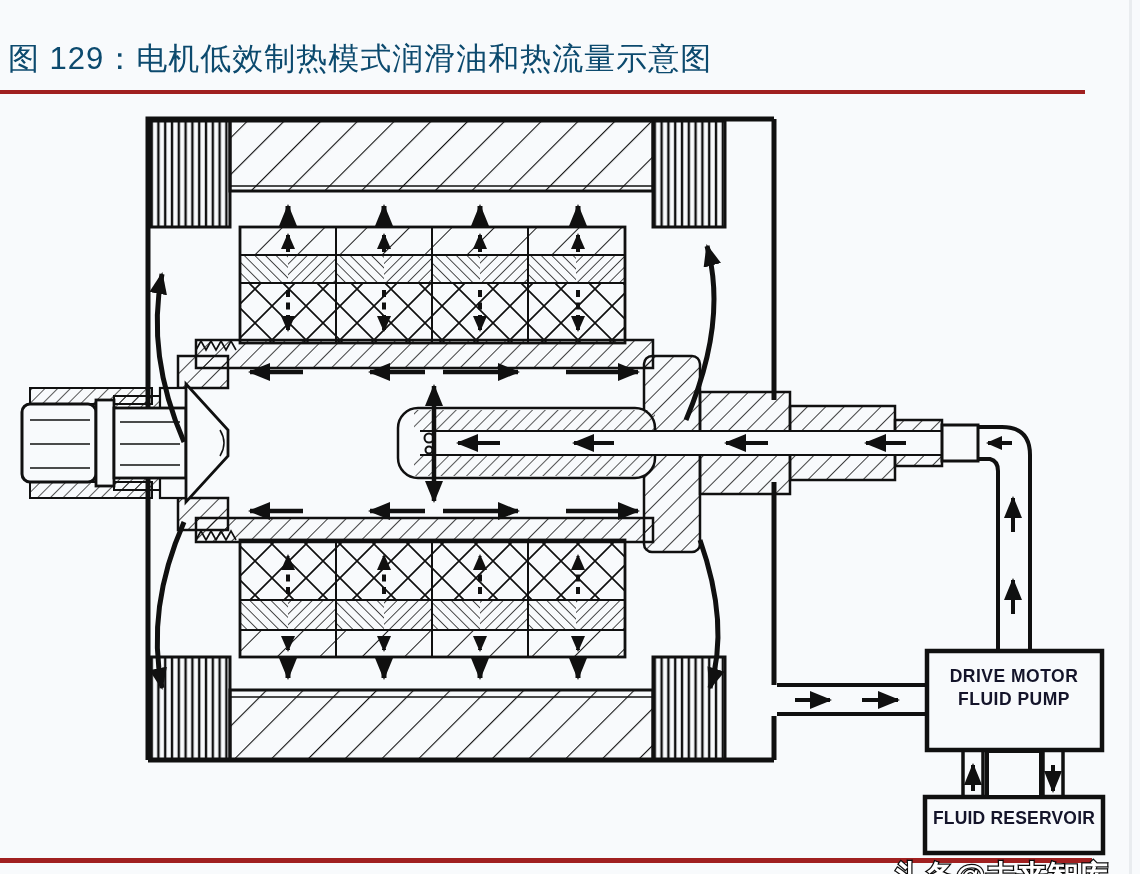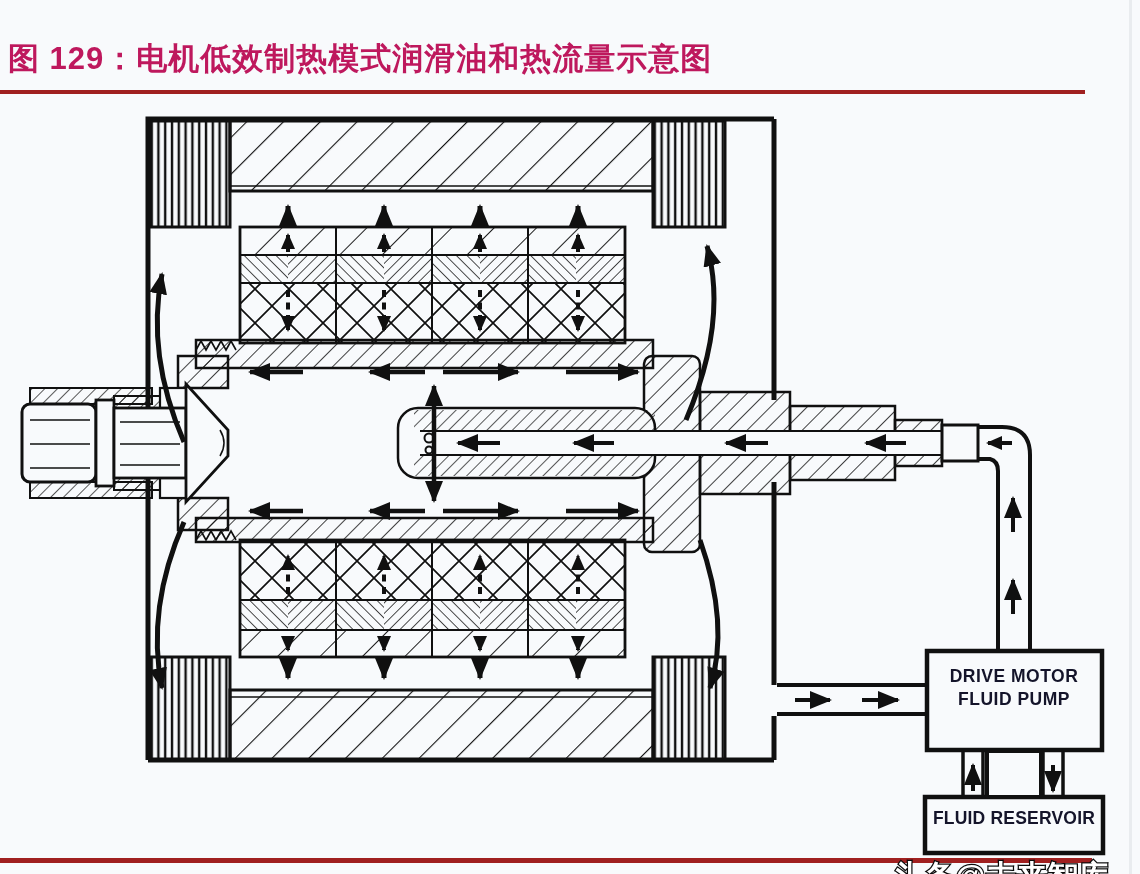--- a/index.html
+++ b/index.html
@@ -1,19 +1,19 @@
 <!DOCTYPE html>
 <html><head>
 <meta charset="utf-8">
 <style>
   html,body{margin:0;padding:0;width:1140px;height:874px;overflow:hidden;
     font-family:"Liberation Sans",sans-serif;}
   body{background:#f8fafc;position:relative;}
-  .page-title{position:absolute;left:8px;top:38px;font-size:31px;font-weight:bold;
-    color:#be185d;letter-spacing:1px;white-space:nowrap;}
+  .page-title{position:absolute;left:8px;top:38px;font-size:31px;font-weight:normal;
+    color:#0c4a6e;letter-spacing:1px;white-space:nowrap;}
   .rule{position:absolute;background:#a02020;}
   .rule-top{left:0;top:90px;width:1085px;height:4px;}
   .rule-bottom{left:0;top:858px;width:1092px;height:5px;}
   .right-edge{position:absolute;top:0;left:1129px;width:3px;height:874px;background:#e9ecef;}
   .diagram-wrap{position:absolute;left:0;top:0;}
   .watermark{position:absolute;left:893px;top:856px;font-size:31px;font-weight:bold;
     color:#ffffff;-webkit-text-stroke:2.5px #0a0a0a;paint-order:stroke fill;
     letter-spacing:0px;white-space:nowrap;z-index:5;}
   svg text{font-family:"Liberation Sans",sans-serif;font-weight:bold;fill:#14142a;}
 </style>

